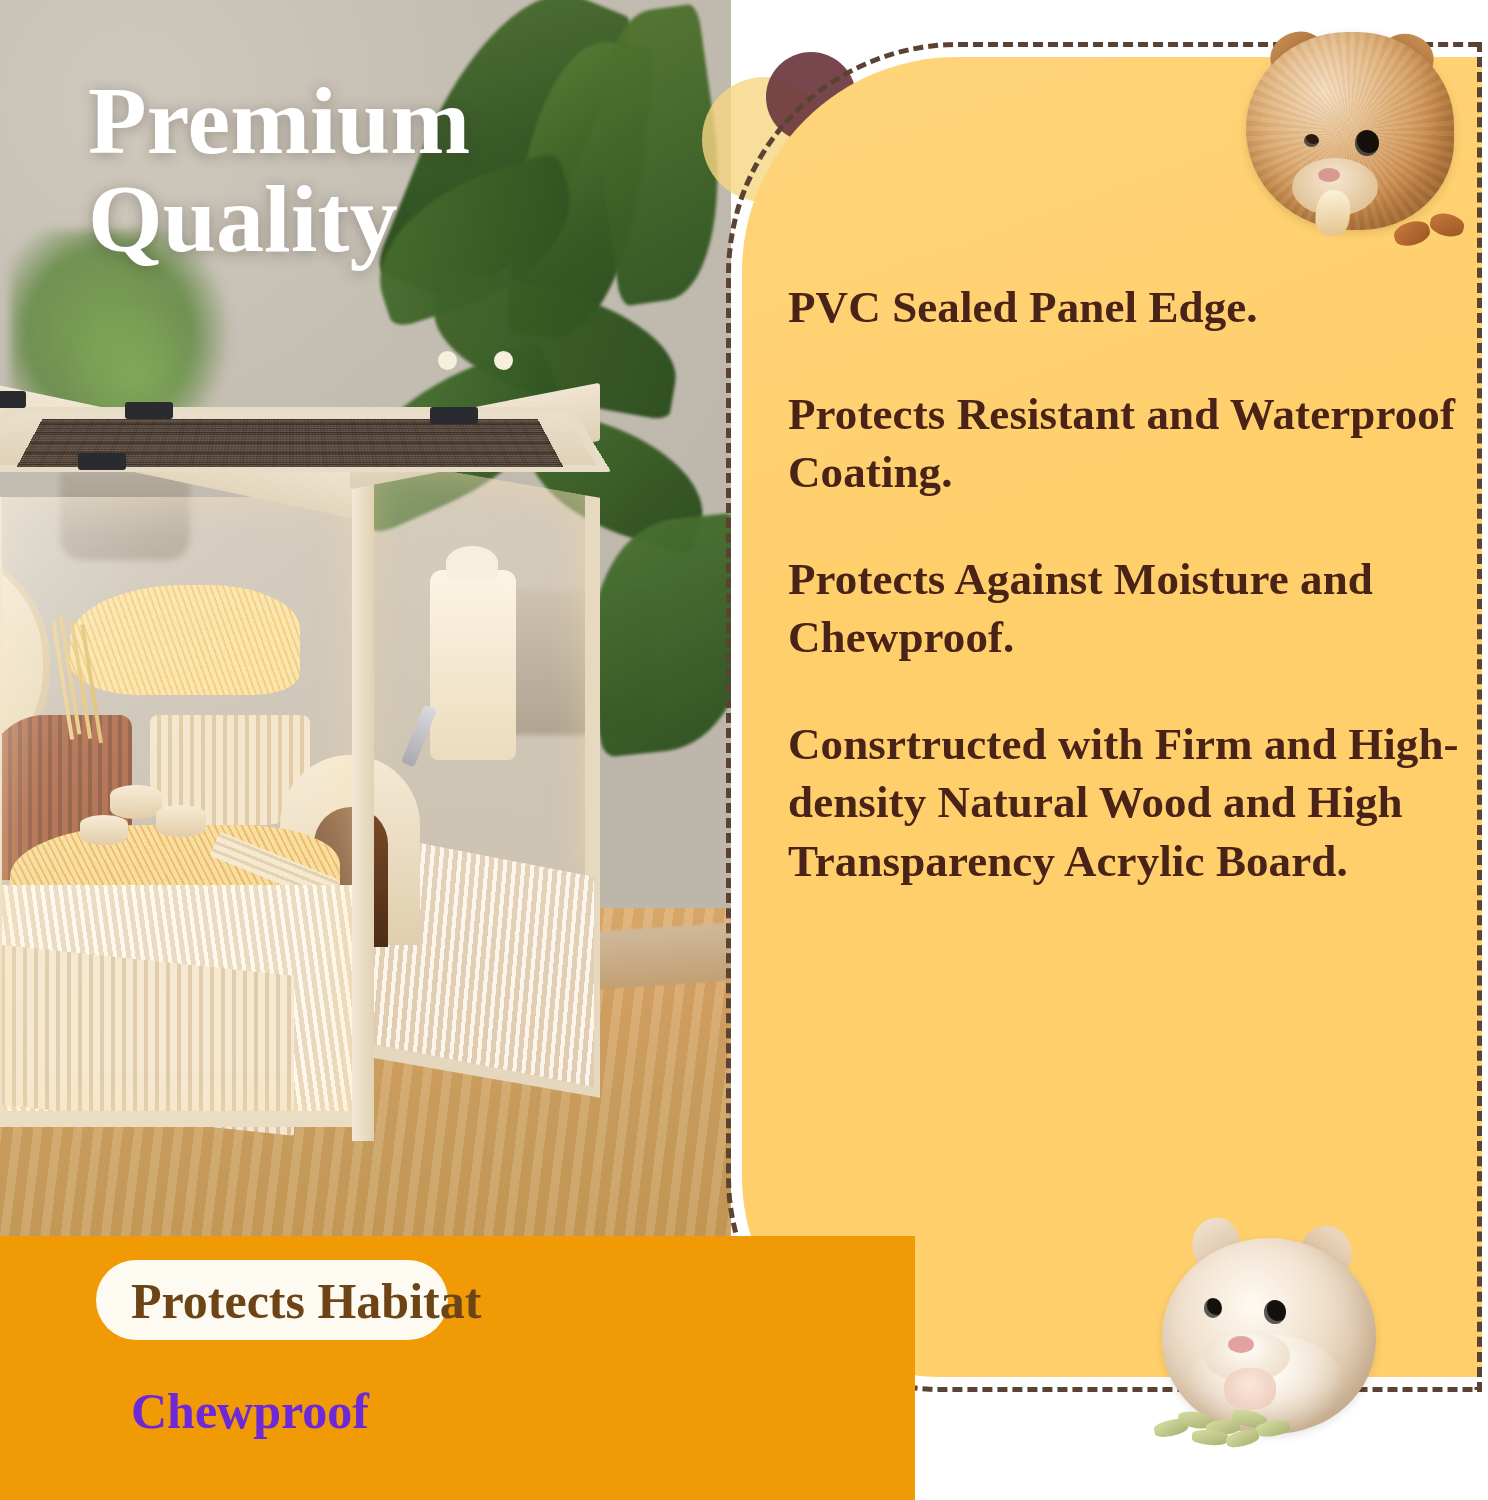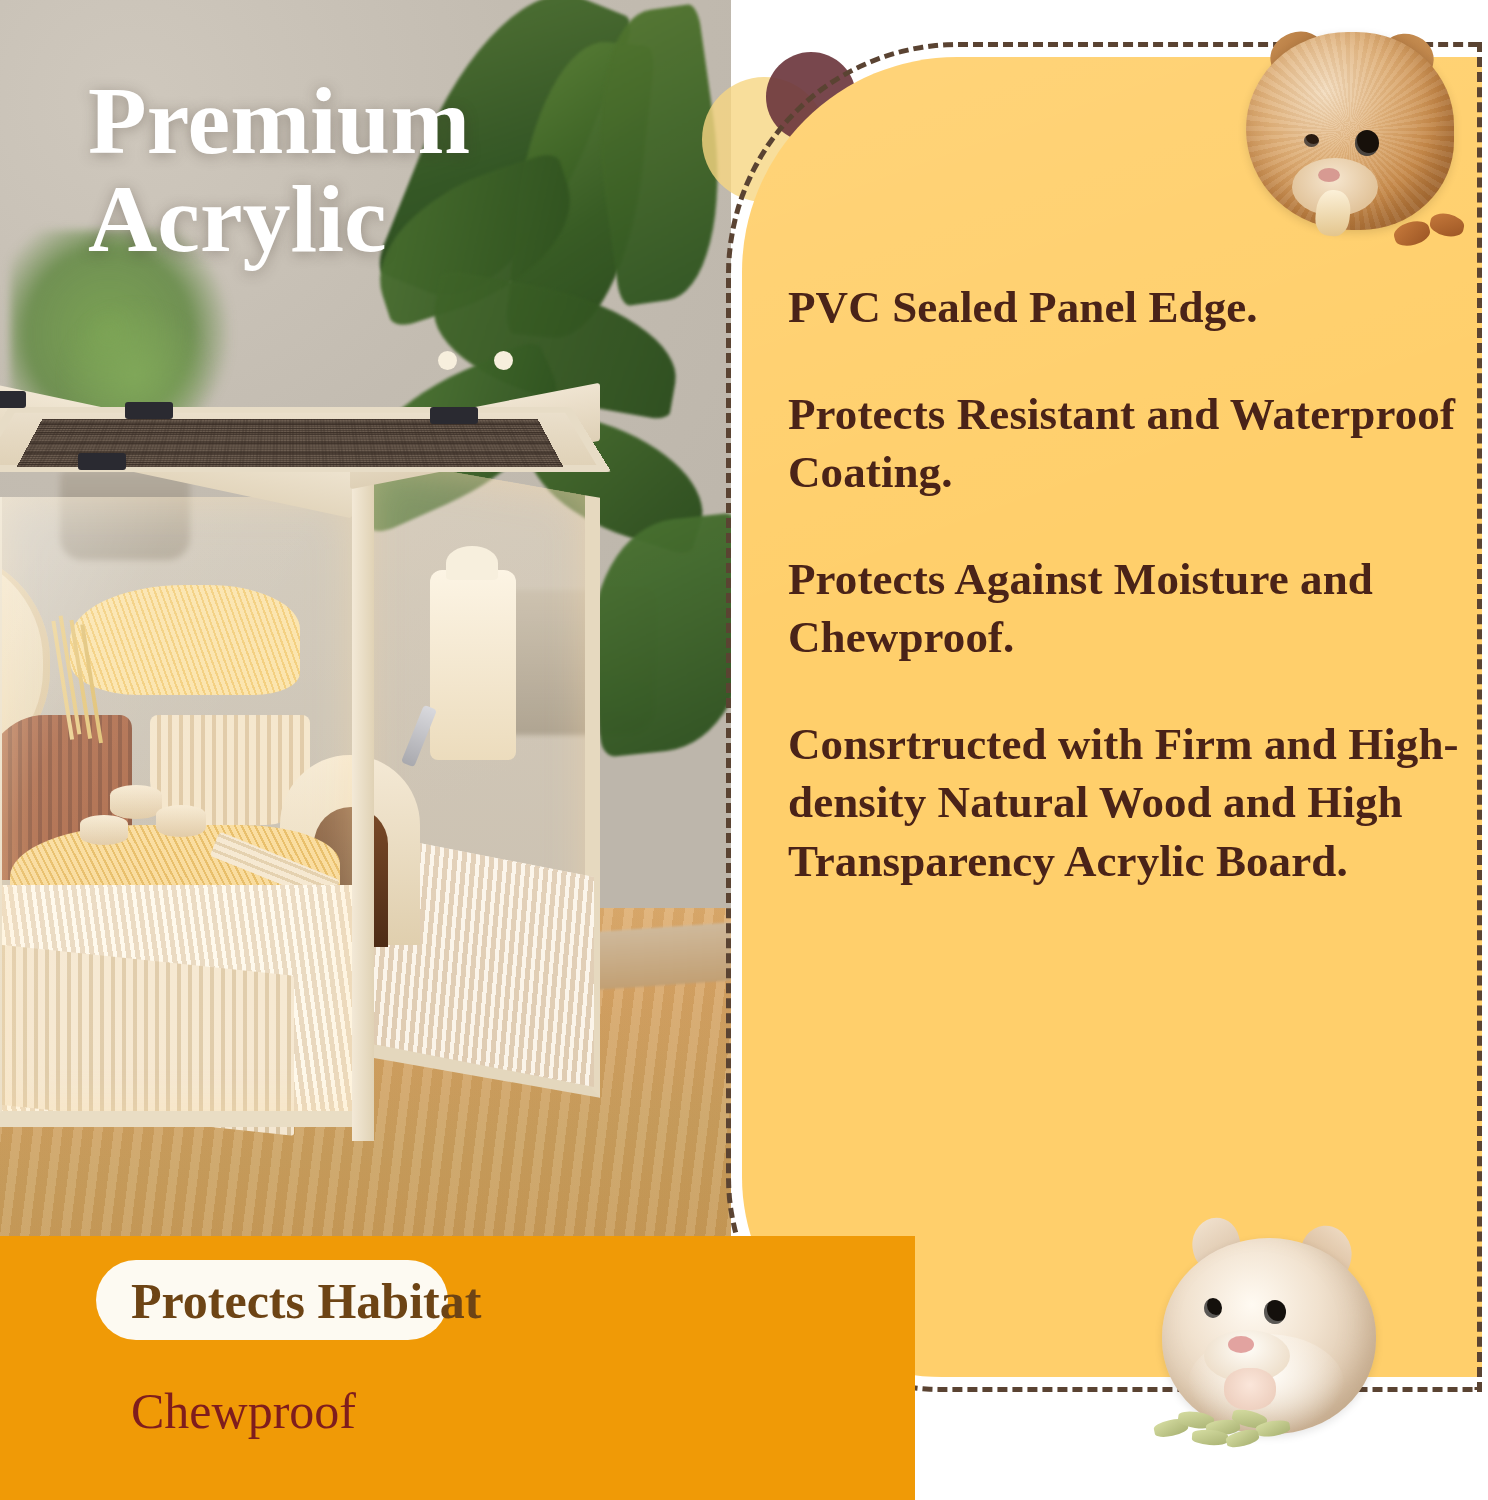--- a/index.html
+++ b/index.html
@@ -298,23 +298,23 @@
   }
   .pill-label {
     position:absolute; left:131px; top:1272px; width:560px;
     color:#6d4415;
     font-family:"Liberation Serif", serif;
     font-weight:700; font-size:50px; line-height:58px;
     white-space:nowrap;
   }
   .chewproof {
     position:absolute; left:131px; top:1382px;
-    color:#7f1d1d;
+    color:#6d28d9;
     font-family:"Liberation Serif", serif;
-    font-weight:400; font-size:50px; line-height:58px;
+    font-weight:700; font-size:50px; line-height:58px;
     white-space:nowrap;
   }
 
   
   .hamster { position:absolute; }
   
   .ham-top { left:1232px; top:18px; width:236px; height:228px; }
   .ham-top .body {
     position:absolute; left:14px; top:14px; width:208px; height:198px;
     border-radius:50% 48% 46% 52%;
@@ -483,21 +483,21 @@
       <div class="mesh"></div>
       <div class="hinge h1"></div>
       <div class="hinge h2"></div>
       <div class="hinge h3"></div>
       <div class="hinge h4"></div>
     </div>
   </div>
 
   <div class="headline">
     <span>Premium</span>
-    <span class="l2">Acrylic</span>
+    <span class="l2">Quality</span>
   </div>
 
   <div class="circle-cream"></div>
   <div class="circle-plum"></div>
 
   <div class="gold-panel">
     <div class="gold-panel-shade"></div>
   </div>
   <div class="dash-frame"></div>
   <div class="dash-top-cut"></div>

